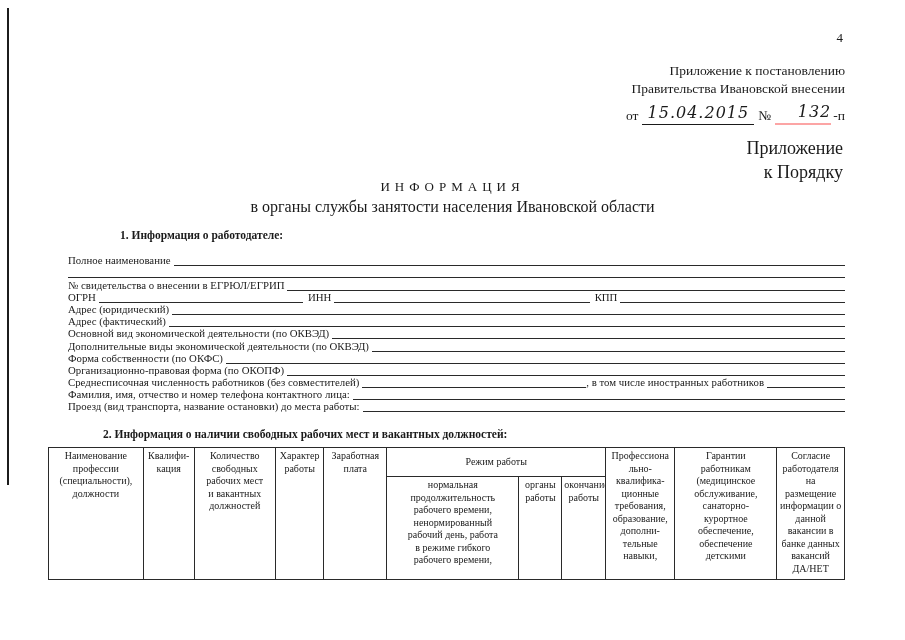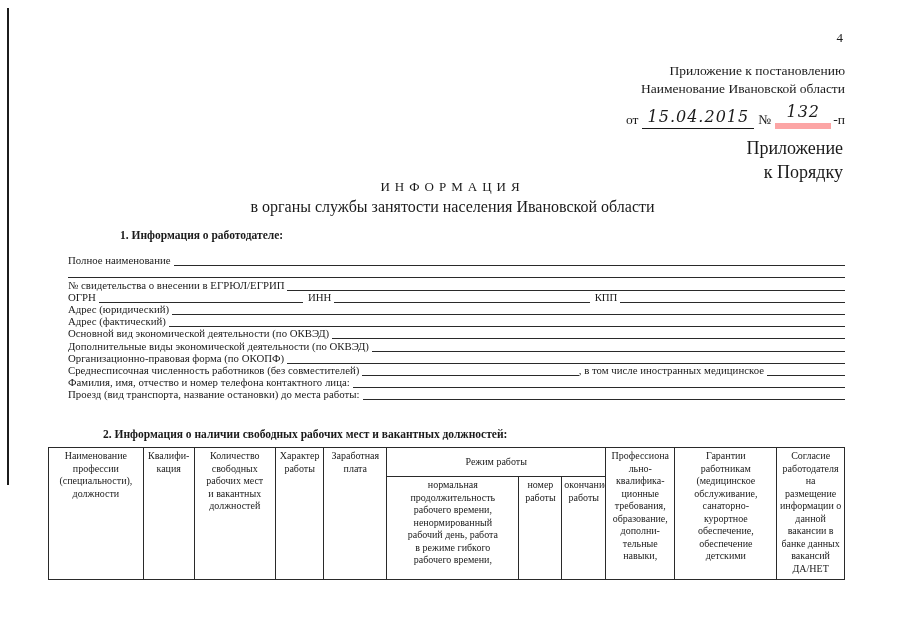--- a/index.html
+++ b/index.html
@@ -7,21 +7,21 @@
   .page {
     position: relative; width: 905px; height: 640px;
     background: #ffffff; color: #1a1a1a; overflow: hidden;
   }
   .scan-line { position: absolute; left: 7px; top: 8px; width: 2px; height: 477px; background: #1c1c1c; }
   .page-num { position: absolute; top: 30px; right: 62px; font-size: 13px; }
 
   .decree { position: absolute; top: 62px; right: 60px; font-size: 13.5px; line-height: 1.35; text-align: right; }
   .decree-date { display: flex; justify-content: flex-end; align-items: flex-end; margin-top: 3px; }
   .u-date { display: inline-block; width: 112px; border-bottom: 1px solid #1a1a1a; text-align: center; margin: 0 4px; }
-  .u-num  { display: inline-block; width: 56px;  border-bottom: 6px solid #fca5a5; text-align: center; margin: 0 2px 0 4px; }
+  .u-num  { display: inline-block; width: 56px;  border-bottom: 2px solid #fca5a5; text-align: right; margin: 0 2px 0 4px; }
   .hand { font-style: italic; font-size: 16px; letter-spacing: 1px; font-family: "DejaVu Serif", serif; }
 
   .appendix { position: absolute; top: 136px; right: 62px; font-size: 18px; line-height: 1.35; text-align: right; }
 
   .title-block { position: absolute; top: 179px; left: 0; right: 0; text-align: center; }
   .title-main { font-size: 13px; font-weight: normal; letter-spacing: 5px; }
   .title-sub { font-size: 16px; margin-top: 3px; }
 
   .sec-heading { position: absolute; font-weight: bold; font-size: 11.5px; }
   #sec1-heading { top: 229px; left: 120px; }
@@ -46,21 +46,21 @@
 <body>
 
 <div class="page">
 
   <div class="scan-line"></div>
 
   <div class="page-num">4</div>
 
   <div class="decree">
     <div>Приложение к постановлению</div>
-    <div>Наименование Ивановской области</div>
+    <div>Правительства Ивановской внесении</div>
     <div class="decree-date">
       <span>от</span>
       <span class="u-date hand">15.04.2015</span>
       <span>№</span>
       <span class="u-num hand">132</span>
       <span>-п</span>
     </div>
   </div>
 
   <div class="appendix">
@@ -113,30 +113,34 @@
     <div class="frow">
       <span class="lbl">Основной вид экономической деятельности (по ОКВЭД)</span>
       <span class="ufill"></span>
     </div>
 
     <div class="frow">
       <span class="lbl">Дополнительные виды экономической деятельности (по ОКВЭД)</span>
       <span class="ufill"></span>
     </div>
 
+    <div class="frow">
+      <span class="lbl">Форма собственности (по ОКФС)</span>
+      <span class="ufill"></span>
+    </div>
 
     <div class="frow">
       <span class="lbl">Организационно-правовая форма (по ОКОПФ)</span>
       <span class="ufill"></span>
     </div>
 
     <div class="frow">
       <span class="lbl">Среднесписочная численность работников (без совместителей)</span>
       <span class="ufill"></span>
-      <span class="lbl" style="padding-right:3px">, в том числе иностранных медицинское</span>
+      <span class="lbl" style="padding-right:3px">, в том числе иностранных работников</span>
       <span class="ufill fixed" style="width:78px"></span>
     </div>
 
     <div class="frow">
       <span class="lbl">Фамилия, имя, отчество и номер телефона контактного лица:</span>
       <span class="ufill"></span>
     </div>
 
     <div class="frow">
       <span class="lbl">Проезд (вид транспорта, название остановки) до места работы:</span>
@@ -209,21 +213,21 @@
 ДА/НЕТ</td>
       </tr>
       <tr>
         <td>нормальная
 продолжительность
 рабочего времени,
 ненормированный
 рабочий день, работа
 в режиме гибкого
 рабочего времени,</td>
-        <td>номер
+        <td>органы
 работы</td>
         <td>окончание
 работы</td>
       </tr>
     </tbody>
       </table>
   </div>
 
 </div>
 

